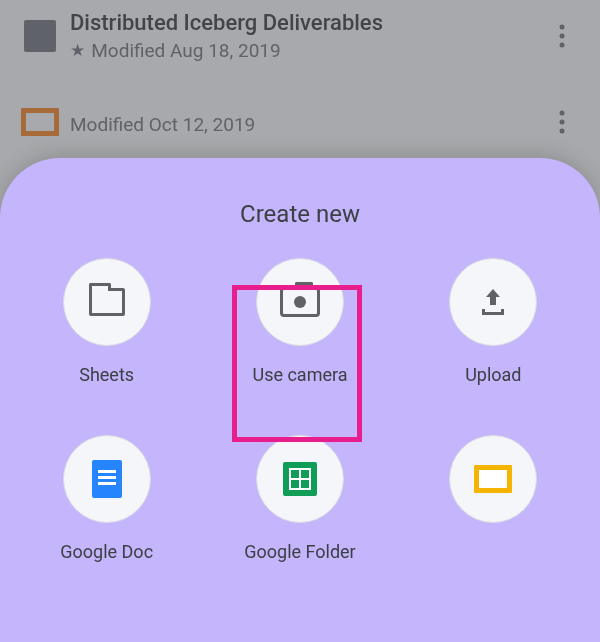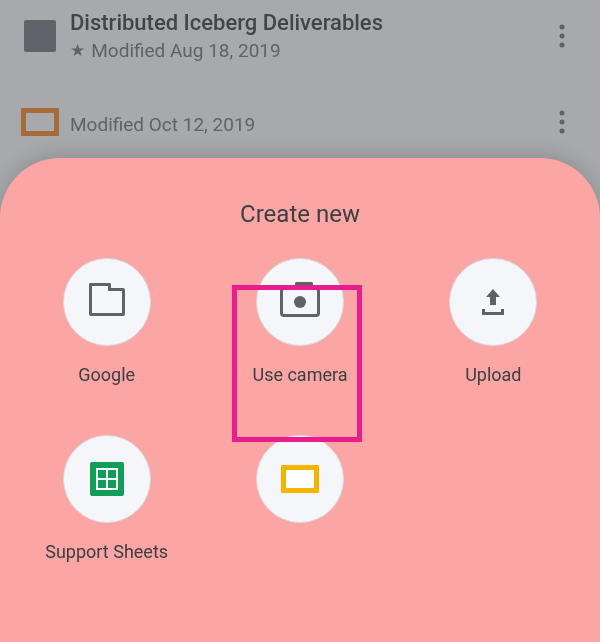--- a/index.html
+++ b/index.html
@@ -82,21 +82,21 @@
     width: 600px; height: 642px;
     background: rgba(95,99,104,0.55);
   }
   
   .sheet {
     position: absolute;
     top: 158px;
     left: 0;
     width: 600px;
     height: 484px;
-    background: #fca5a5;
+    background: #c4b5fd;
     border-top-left-radius: 60px;
     border-top-right-radius: 60px;
     box-shadow: 0 -4px 20px rgba(0,0,0,0.15);
   }
   .sheet-title {
     text-align: center;
     font-size: 24px;
     color: #3c4043;
     padding-top: 42px;
     padding-bottom: 30px;
@@ -208,48 +208,54 @@
 <div class="scrim"></div>
 
 <div class="sheet">
   <div class="sheet-title">Create new</div>
   <div class="grid">
 
     <div class="opt">
       <div class="circle">
         <div class="ic-folder"></div>
       </div>
-      <div class="opt-label">Google</div>
+      <div class="opt-label">Sheets</div>
     </div>
 
     <div class="opt">
       <div class="circle">
         <div class="ic-camera"></div>
       </div>
       <div class="opt-label">Use camera</div>
     </div>
 
     <div class="opt">
       <div class="circle">
         <svg width="34" height="34" viewBox="0 0 34 34">
           <path d="M17 4 L10 12 L14 12 L14 20 L20 20 L20 12 L24 12 Z" fill="#5f6368"></path>
           <path d="M6 24 L6 30 L28 30 L28 24 L25 24 L25 27 L9 27 L9 24 Z" fill="#5f6368"></path>
         </svg>
       </div>
       <div class="opt-label">Upload</div>
     </div>
 
+    <div class="opt">
+      <div class="circle">
+        <div class="ic-docs"></div>
+      </div>
+      <div class="opt-label">Google Doc</div>
+    </div>
 
     <div class="opt">
       <div class="circle">
         <div class="ic-sheets">
             <span class="vline"></span>
           </div>
       </div>
-      <div class="opt-label">Support Sheets</div>
+      <div class="opt-label">Google Folder</div>
     </div>
 
     <div class="opt">
       <div class="circle">
         <div class="ic-slides"></div>
       </div>
     </div>
 
   </div>
 </div>

